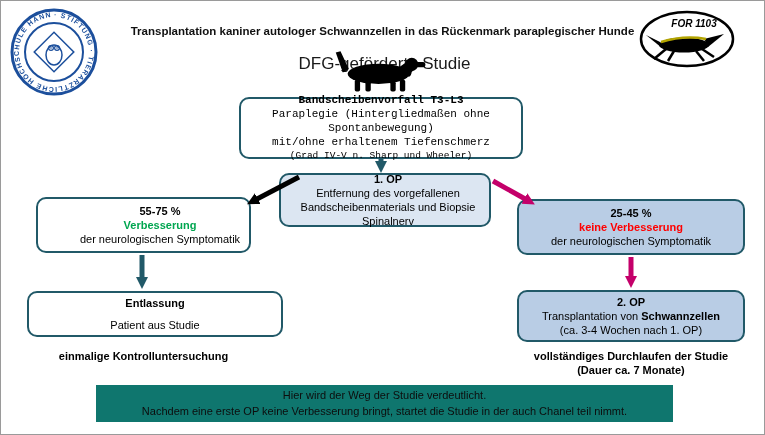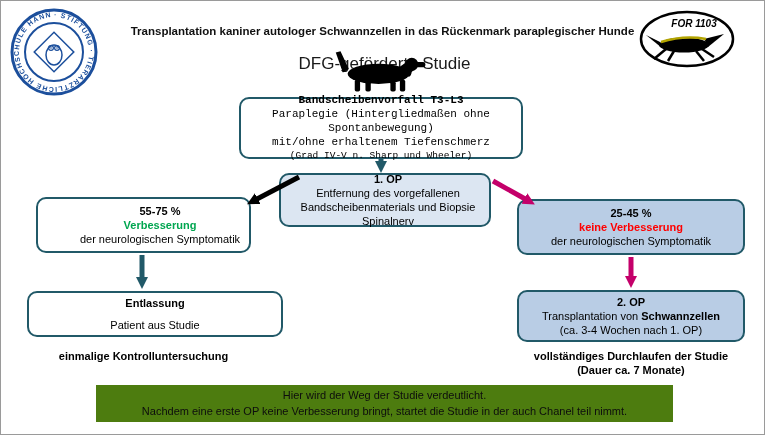--- a/index.html
+++ b/index.html
@@ -28,21 +28,21 @@
   .fill-light { background:#dce6f2; }
   .fill-blue  { background:#b9cde5; }
   .txt-green { color:#00a650; font-weight:bold; }
   .txt-red   { color:#ff0000; font-weight:bold; }
   .note {
     position:absolute; text-align:center; font-size:11px;
     font-weight:bold; line-height:14px; color:#000;
   }
   .caption {
     position:absolute; left:95px; top:384px; width:577px; height:37px;
-    background:#4d7c0f; text-align:center; font-size:11px; line-height:16px;
+    background:#0f766e; text-align:center; font-size:11px; line-height:16px;
     color:#0d0d0d; padding-top:2px;
   }
   .logo-left  { position:absolute; left:8px;  top:6px; }
   .logo-right { position:absolute; left:637px; top:8px; }
   .dachshund  { position:absolute; left:330px; top:50px; }
   .arrows { position:absolute; left:0; top:0; pointer-events:none; }
 </style>
 </head>
 <body>
 

